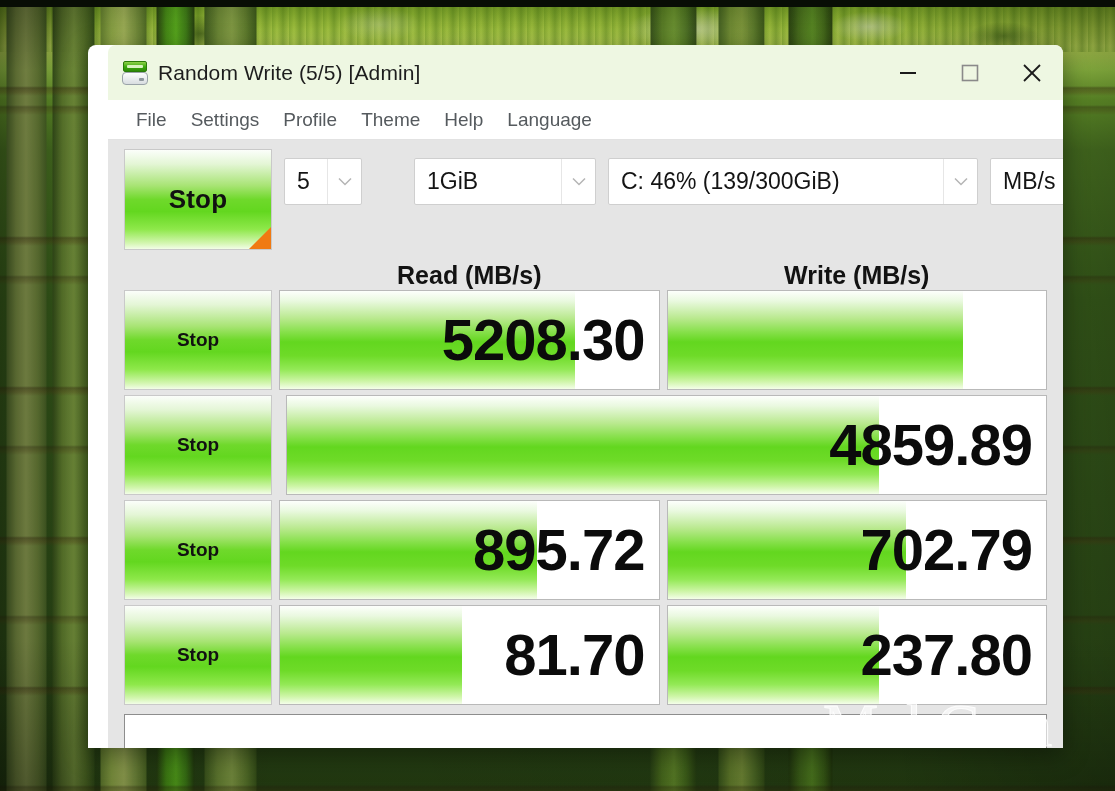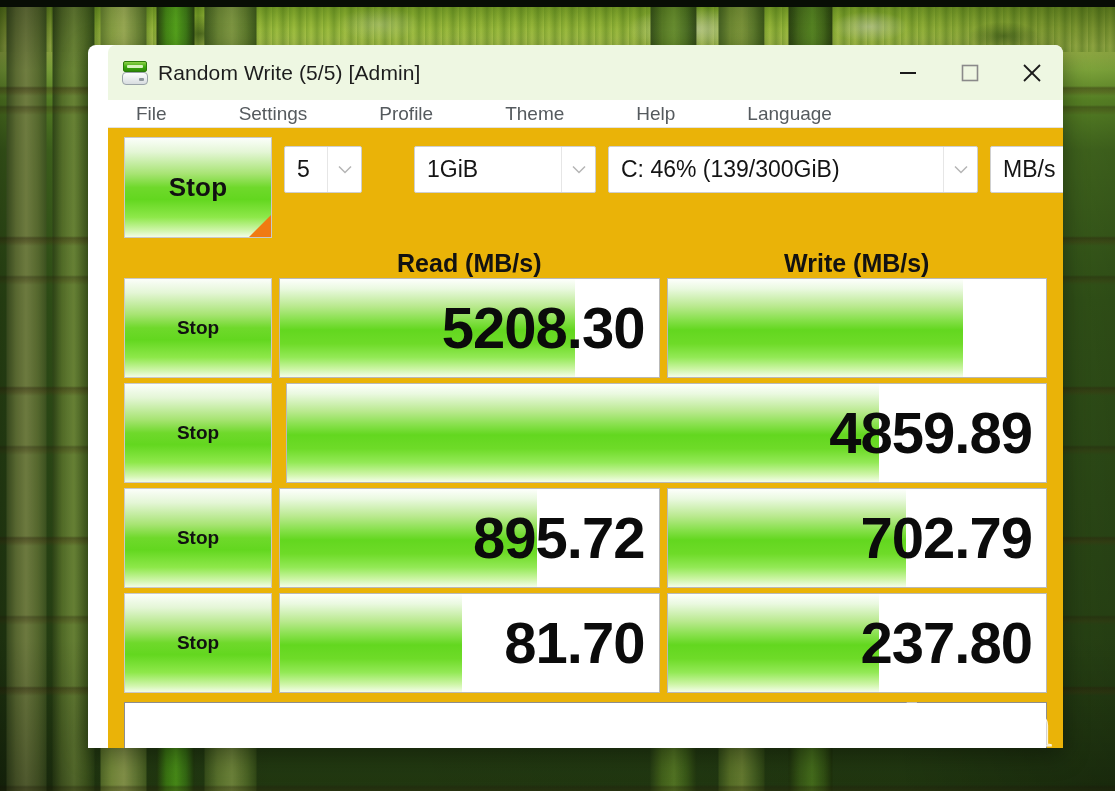--- a/index.html
+++ b/index.html
@@ -164,40 +164,39 @@
   .titlebar-spacer { flex: 1 1 auto; }
   .win-btn {
     width: 62px; height: 55px;
     display: flex; align-items: center; justify-content: center;
     flex: none;
   }
   .win-btn svg { display:block; }
 
   
   .menubar {
-    height: 28px;
+    height: 40px;
     background: #ffffff;
     border-bottom: 1px solid #e2e2e2;
     display: flex;
     align-items: center;
     padding-left: 16px;
     flex: none;
-    gap: 48px;
   }
   .menu-item {
     font-size: 19px;
     color: #555a5e;
     padding: 0 12px;
     white-space: nowrap;
   }
 
   
   .win-body {
     flex: 1 1 auto;
-    background: #eab308;
+    background: #e5e5e5;
     padding: 9px 16px 10px 16px;
     display: flex;
     flex-direction: column;
   }
 
   
   .toolbar {
     display: flex;
     align-items: flex-start;
     height: 101px;

